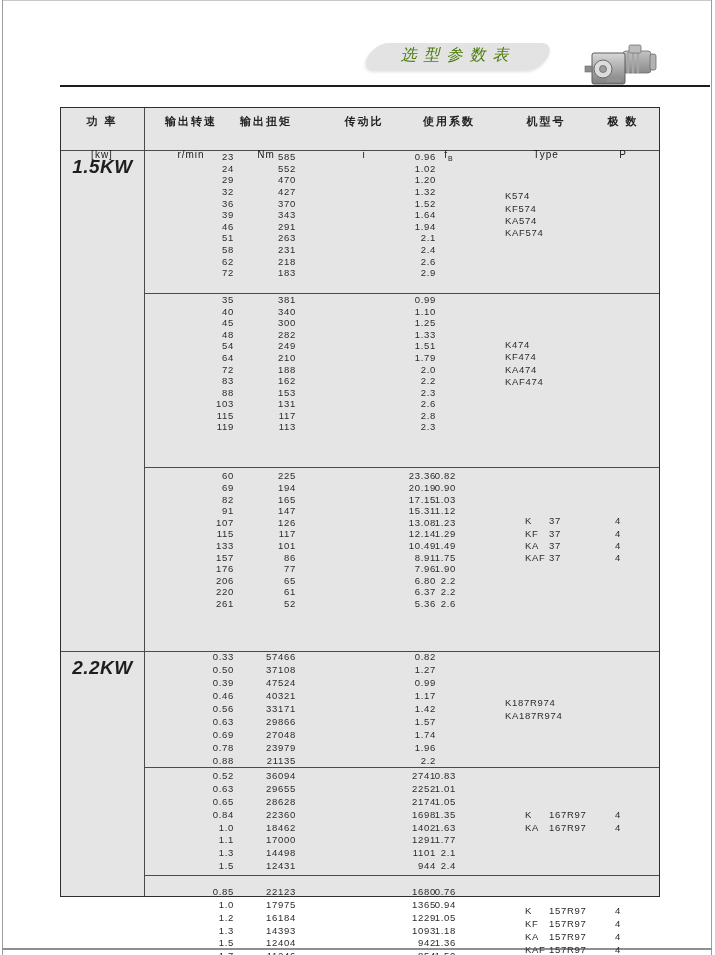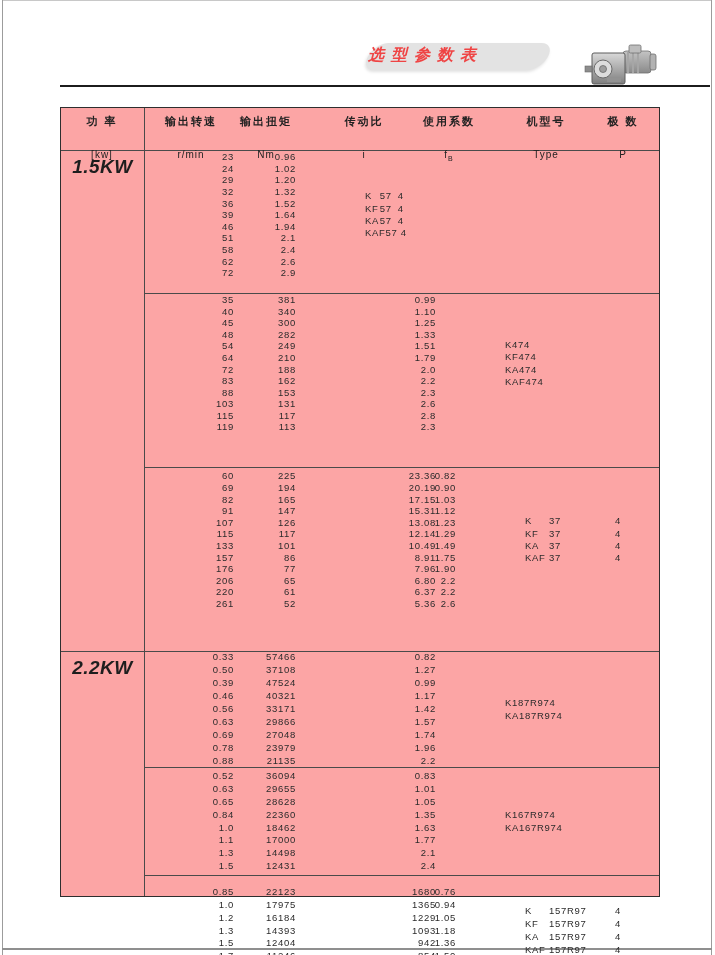--- a/index.html
+++ b/index.html
@@ -14,30 +14,30 @@
   .edge-bottom{left:2px;top:948px;width:710px;height:2px;background:#8f8f8f;}
   .edge-top{left:2px;top:0;width:710px;height:1px;background:#c8c8c8;}
 
   
   .title-badge{
     position:absolute;left:368px;top:43px;width:180px;height:27px;
     background:#e3e3e3;border-radius:14px;transform:skewX(-28deg);
     box-shadow:0 2px 3px rgba(0,0,0,0.12);
   }
   .title-text{
-    position:absolute;left:368px;top:45px;width:180px;
-    font-size:16px;font-weight:bold;font-style:italic;letter-spacing:7px;color:#ef4444;
+    position:absolute;left:368px;top:45px;width:180px;text-align:center;
+    font-size:16px;font-weight:normal;font-style:italic;letter-spacing:7px;color:#4d7c0f;
   }
   .header-rule{position:absolute;left:60px;top:85px;width:650px;height:2px;background:#1c1c1c;}
   .gearmotor{position:absolute;left:583px;top:42px;}
 
   
   .sheet{
     position:absolute;left:60px;top:107px;width:600px;height:790px;
-    border:1px solid #2e2e2e;box-sizing:border-box;background:#fca5a5;
+    border:1px solid #2e2e2e;box-sizing:border-box;background:#e5e5e5;
   }
   .gutter-line{position:absolute;left:83px;top:0;bottom:0;width:1px;background:#4a4a4a;}
   .thead{position:relative;height:43px;border-bottom:1px solid #4a4a4a;box-sizing:border-box;}
   .h{position:absolute;top:6px;transform:translateX(-50%);text-align:center;white-space:nowrap;}
   .h-zh{font-size:11px;font-weight:bold;letter-spacing:2px;color:#222;}
   .h-en{font-size:10px;margin-top:20px;letter-spacing:1px;color:#222;}
   .h-power{left:41px;}  .h-speed{left:130px;} .h-torque{left:205px;}
   .h-ratio{left:303px;} .h-factor{left:388px;} .h-type{left:485px;} .h-poles{left:562px;}
   .h-en sub{font-size:7px;}
 
@@ -154,20 +154,33 @@
                 <div class="num">32</div>
                 <div class="num">36</div>
                 <div class="num">39</div>
                 <div class="num">46</div>
                 <div class="num">51</div>
                 <div class="num">58</div>
                 <div class="num">62</div>
                 <div class="num">72</div>
               </div>
               <div class="stack">
+                <div class="num">585</div>
+                <div class="num">552</div>
+                <div class="num">470</div>
+                <div class="num">427</div>
+                <div class="num">370</div>
+                <div class="num">343</div>
+                <div class="num">291</div>
+                <div class="num">263</div>
+                <div class="num">231</div>
+                <div class="num">218</div>
+                <div class="num">183</div>
+              </div>
+              <div class="stack">
                 <div class="num">0.96</div>
                 <div class="num">1.02</div>
                 <div class="num">1.20</div>
                 <div class="num">1.32</div>
                 <div class="num">1.52</div>
                 <div class="num">1.64</div>
                 <div class="num">1.94</div>
                 <div class="num">2.1</div>
                 <div class="num">2.4</div>
                 <div class="num">2.6</div>
@@ -411,20 +424,30 @@
                 <div class="num">36094</div>
                 <div class="num">29655</div>
                 <div class="num">28628</div>
                 <div class="num">22360</div>
                 <div class="num">18462</div>
                 <div class="num">17000</div>
                 <div class="num">14498</div>
                 <div class="num">12431</div>
               </div>
               <div class="stack">
+                <div class="num">2741</div>
+                <div class="num">2252</div>
+                <div class="num">2174</div>
+                <div class="num">1698</div>
+                <div class="num">1402</div>
+                <div class="num">1291</div>
+                <div class="num">1101</div>
+                <div class="num">944</div>
+              </div>
+              <div class="stack">
                 <div class="num">0.83</div>
                 <div class="num">1.01</div>
                 <div class="num">1.05</div>
                 <div class="num">1.35</div>
                 <div class="num">1.63</div>
                 <div class="num">1.77</div>
                 <div class="num">2.1</div>
                 <div class="num">2.4</div>
               </div>
               <div class="typep">

